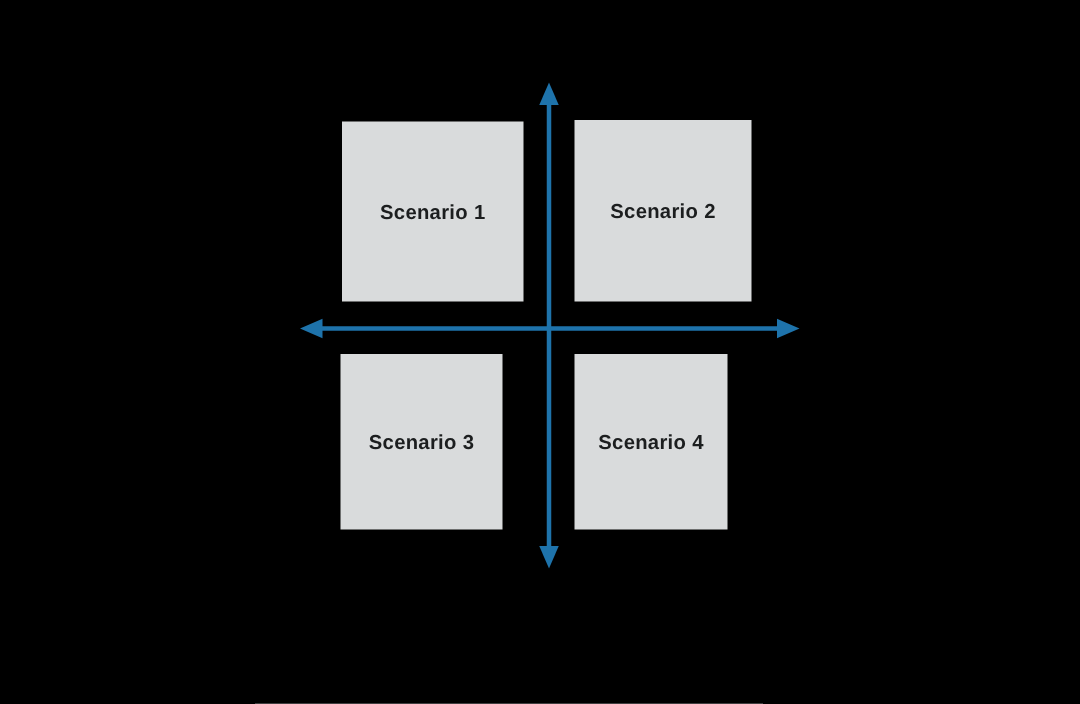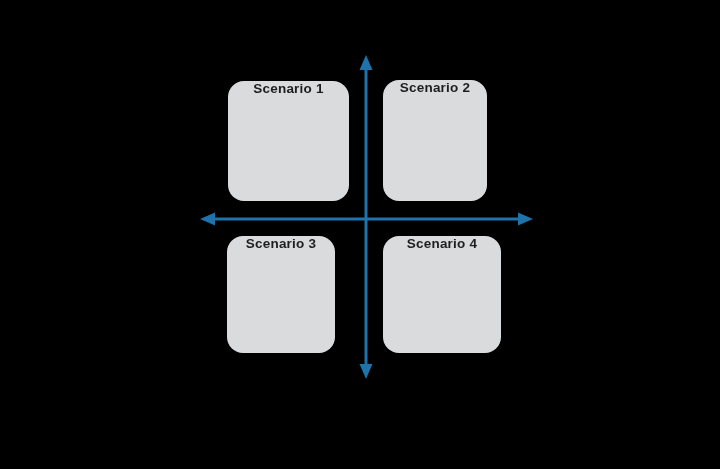--- a/index.html
+++ b/index.html
@@ -17,35 +17,36 @@
   .axes-svg {
     position: absolute;
     left: 0;
     top: 0;
     width: 720px;
     height: 469px;
   }
   .quadrant-box {
     position: absolute;
     background: var(--box-fill, #d9dbdc);
-    border-radius: 16px;
+    border-radius: 0;
     display: flex;
+    align-items: center;
     justify-content: center;
   }
   .quadrant-label {
     color: var(--label-color, #1c1e1f);
     font-size: 13.5px;
     font-weight: bold;
     letter-spacing: 0.2px;
     white-space: nowrap;
   }
   .box-tl { left: 228px; top: 81px;  width: 121px; height: 120px; }
-  .box-tr { left: 383px; top: 80px;  width: 104px; height: 121px; }
+  .box-tr { left: 383px; top: 80px;  width: 118px; height: 121px; }
   .box-bl { left: 227px; top: 236px; width: 108px; height: 117px; }
-  .box-br { left: 383px; top: 236px; width: 118px; height: 117px; }
+  .box-br { left: 383px; top: 236px; width: 102px; height: 117px; }
 </style>
 </head>
 <body>
 
 <div class="canvas">
 
   <svg class="axes-svg" viewBox="0 0 720 469" xmlns="http://www.w3.org/2000/svg" aria-hidden="true">
 
     <line x1="366" y1="68" x2="366" y2="366" stroke-width="3" stroke="#1e73ab"></line>
     <polygon points="366,55 359.5,70 372.5,70" fill="#1e73ab"></polygon>

